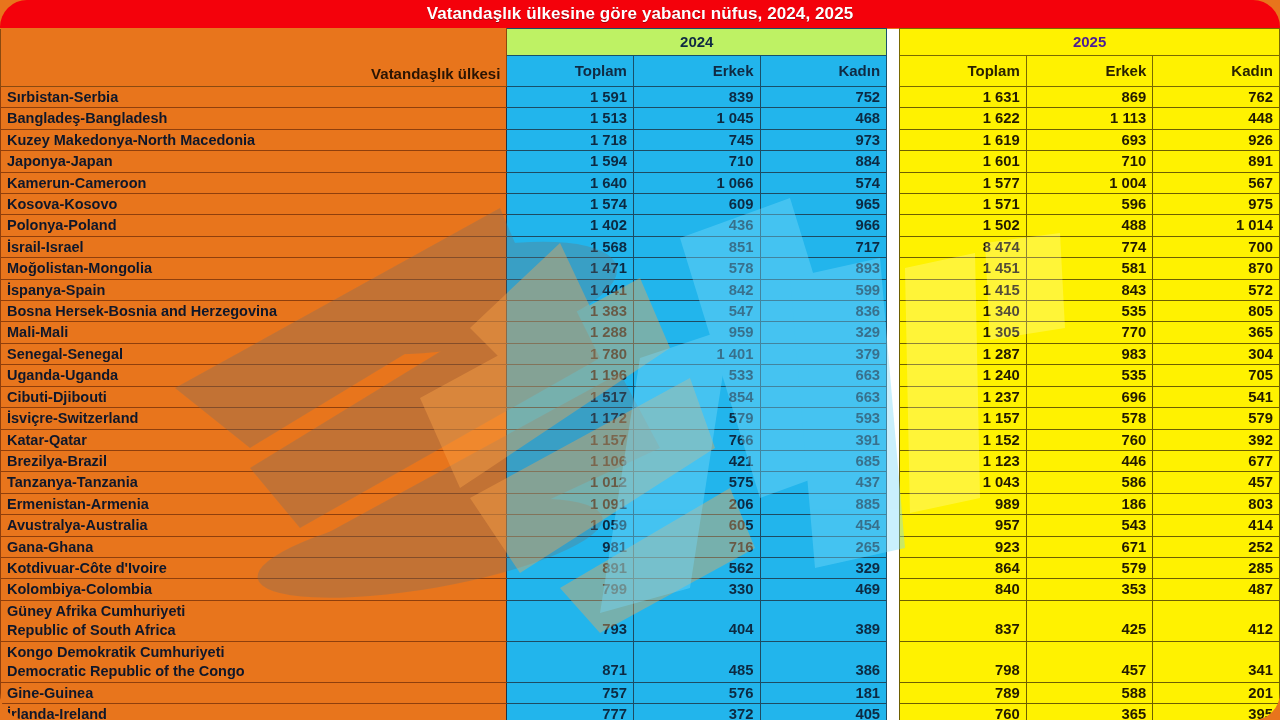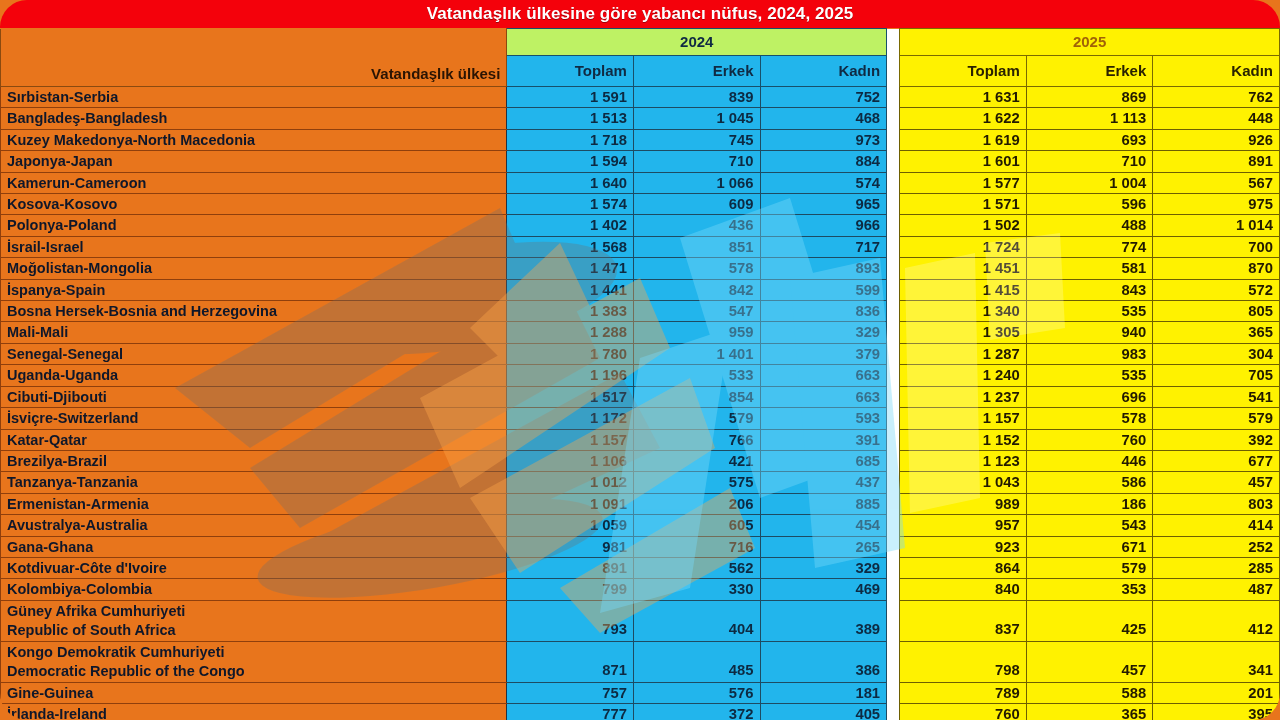--- a/index.html
+++ b/index.html
@@ -50,21 +50,21 @@
     white-space:nowrap;
   }
 
   
   .hdr-year{
     height:26px;line-height:26px;
     text-align:center;font-size:15px;font-weight:bold;color:#102A43;
     border:1px solid #4a3a10;
   }
   .hdr-year.y24{background:#bef264;color:#102A43;border-color:#17506b;}
-  .hdr-year.y25{background:#FFF200;color:#a16207;border-color:#7a6a00;}
+  .hdr-year.y25{background:#FFF200;color:#4c1d95;border-color:#7a6a00;}
 
   .hdr-sub{
     height:30px;line-height:30px;
     text-align:right;font-size:15px;font-weight:bold;
     border:1px solid #4a3a10;
   }
   .hdr-sub.y24{background:#22B5EC;color:#102A43;border-color:#17506b;}
   .hdr-sub.y25{background:#FFF200;color:#2a2200;border-color:#7a6a00;}
 
   .hdr-country{
@@ -221,21 +221,21 @@
             <td class="num25">1 502</td>
             <td class="num25">488</td>
             <td class="num25">1 014</td>
           </tr>
           <tr>
             <td class="country">İsrail-Israel</td>
             <td class="num24">1 568</td>
             <td class="num24">851</td>
             <td class="num24">717</td>
             <td class="gap-cell"></td>
-            <td class="num25">1 724</td>
+            <td class="num25">8 474</td>
             <td class="num25">774</td>
             <td class="num25">700</td>
           </tr>
           <tr>
             <td class="country">Moğolistan-Mongolia</td>
             <td class="num24">1 471</td>
             <td class="num24">578</td>
             <td class="num24">893</td>
             <td class="gap-cell"></td>
             <td class="num25">1 451</td>
@@ -262,21 +262,21 @@
             <td class="num25">535</td>
             <td class="num25">805</td>
           </tr>
           <tr>
             <td class="country">Mali-Mali</td>
             <td class="num24">1 288</td>
             <td class="num24">959</td>
             <td class="num24">329</td>
             <td class="gap-cell"></td>
             <td class="num25">1 305</td>
-            <td class="num25">940</td>
+            <td class="num25">770</td>
             <td class="num25">365</td>
           </tr>
           <tr>
             <td class="country">Senegal-Senegal</td>
             <td class="num24">1 780</td>
             <td class="num24">1 401</td>
             <td class="num24">379</td>
             <td class="gap-cell"></td>
             <td class="num25">1 287</td>
             <td class="num25">983</td>

